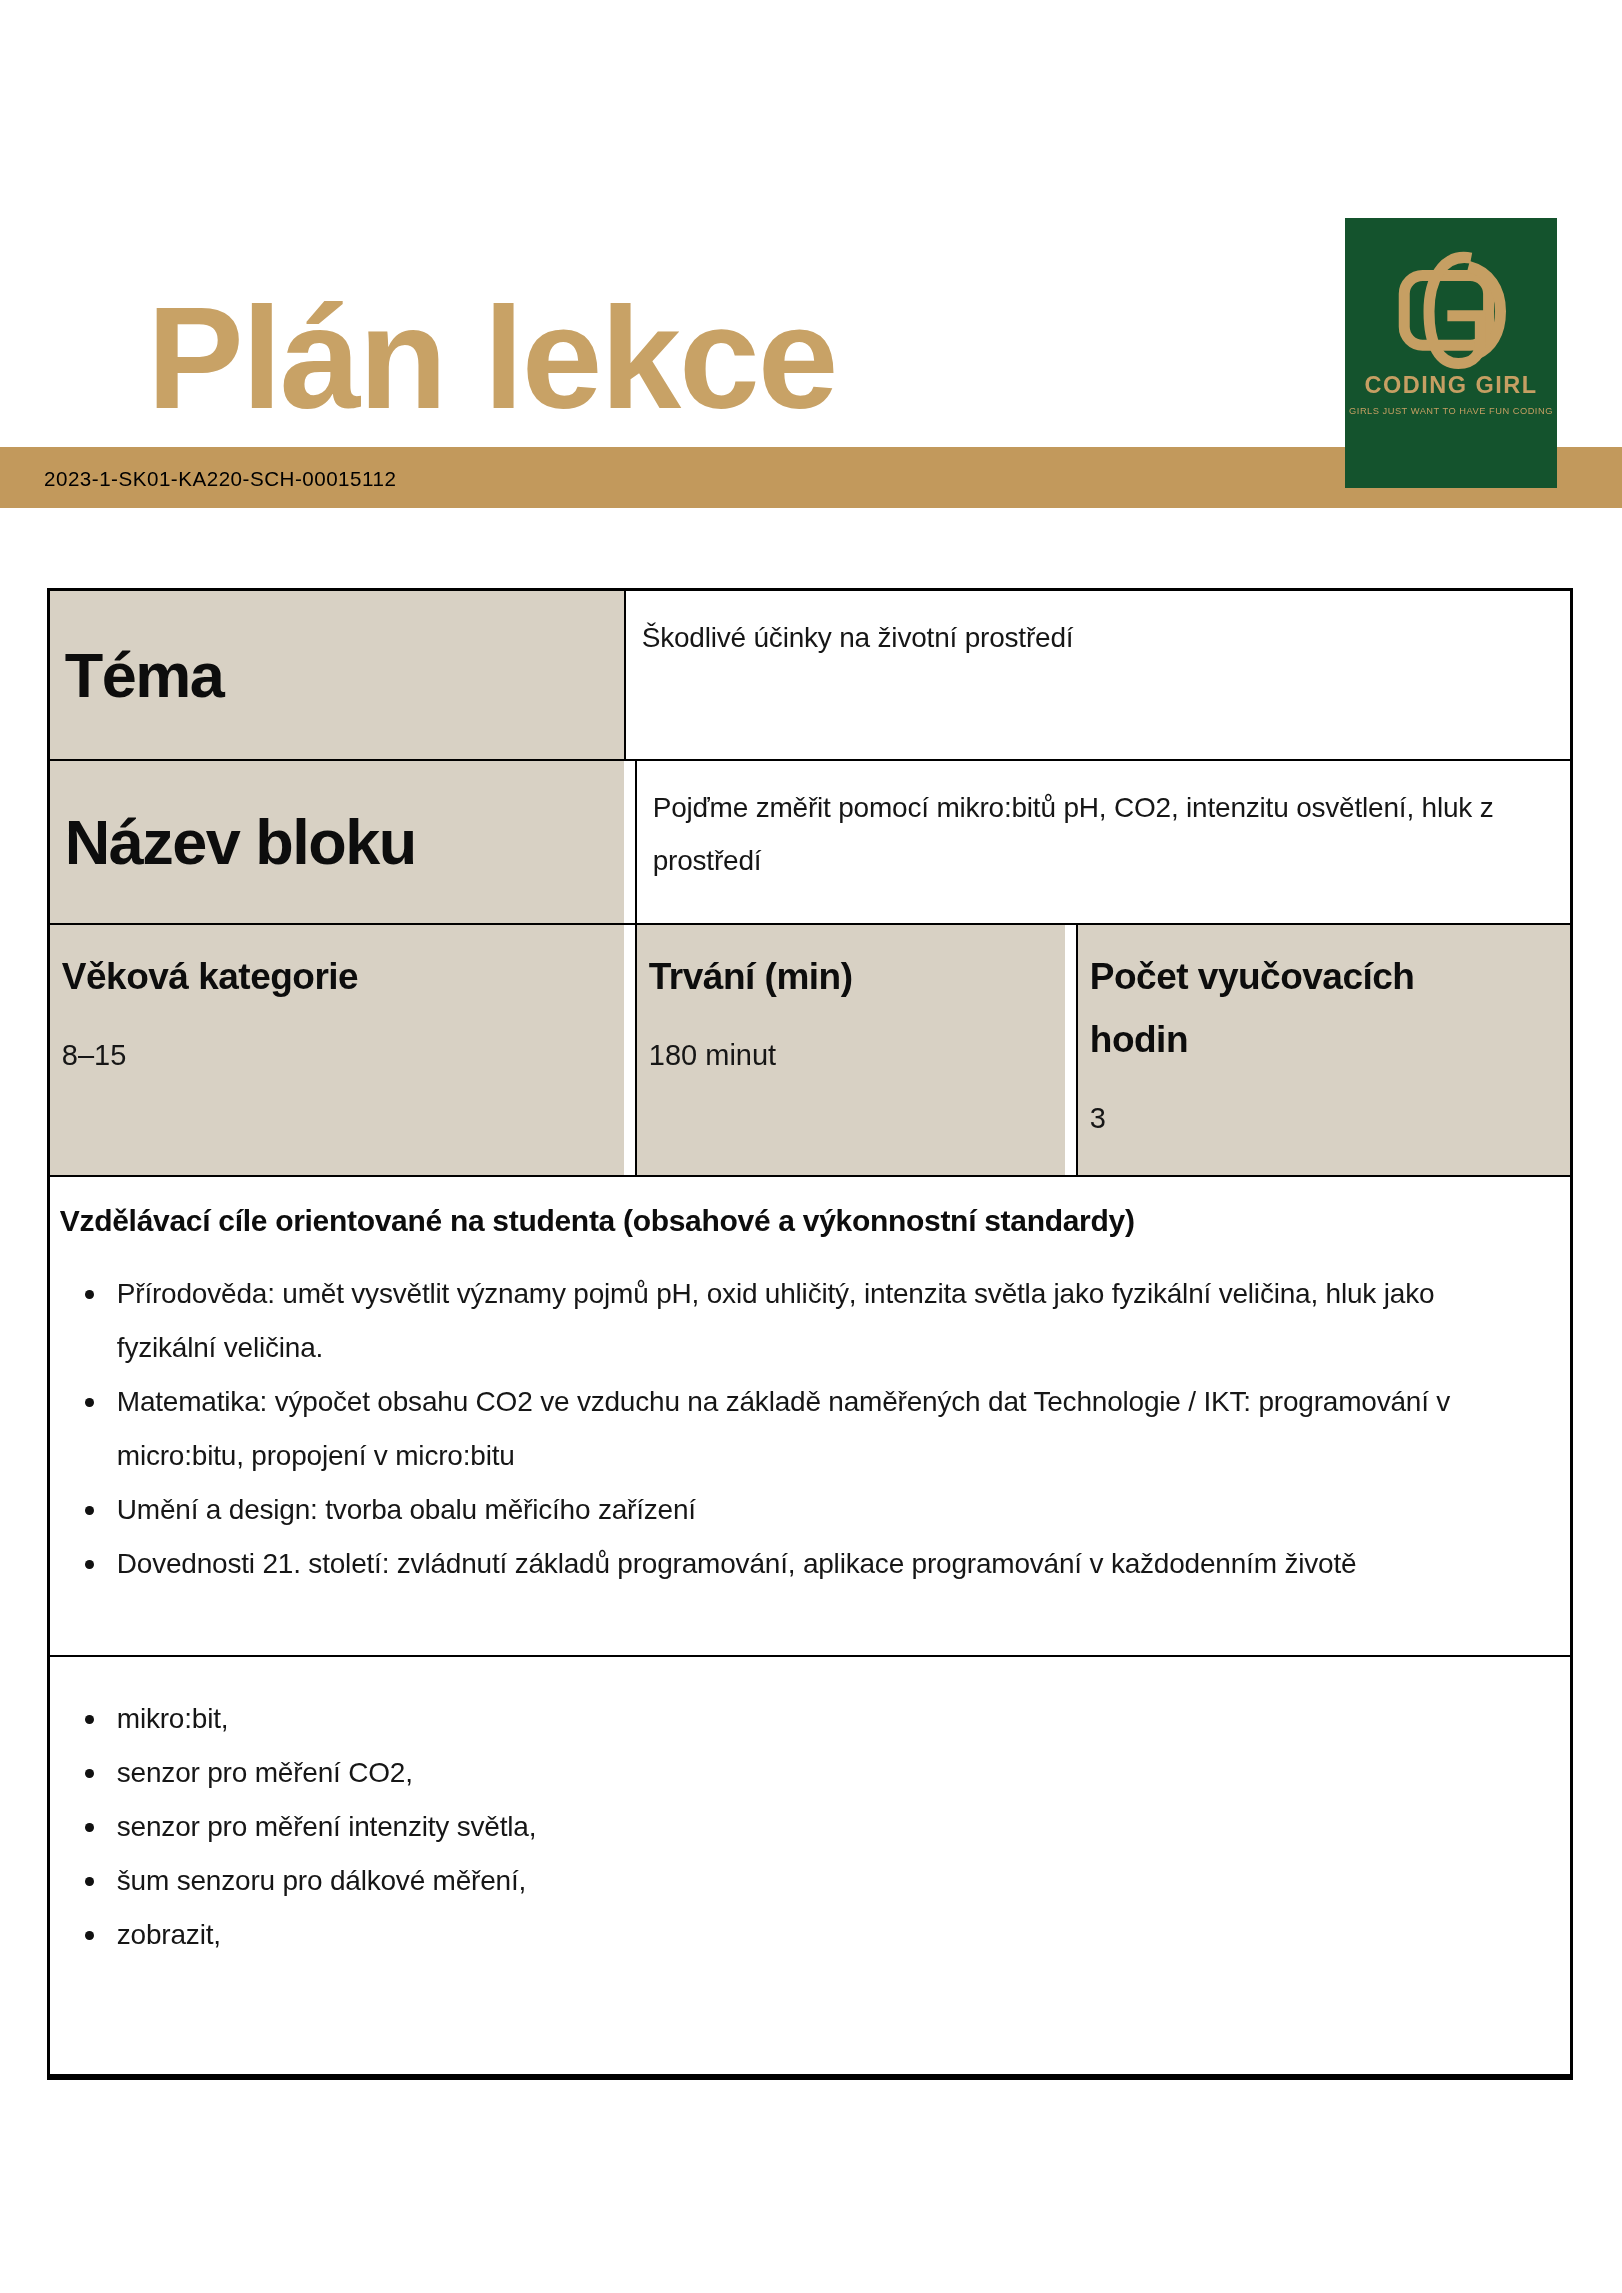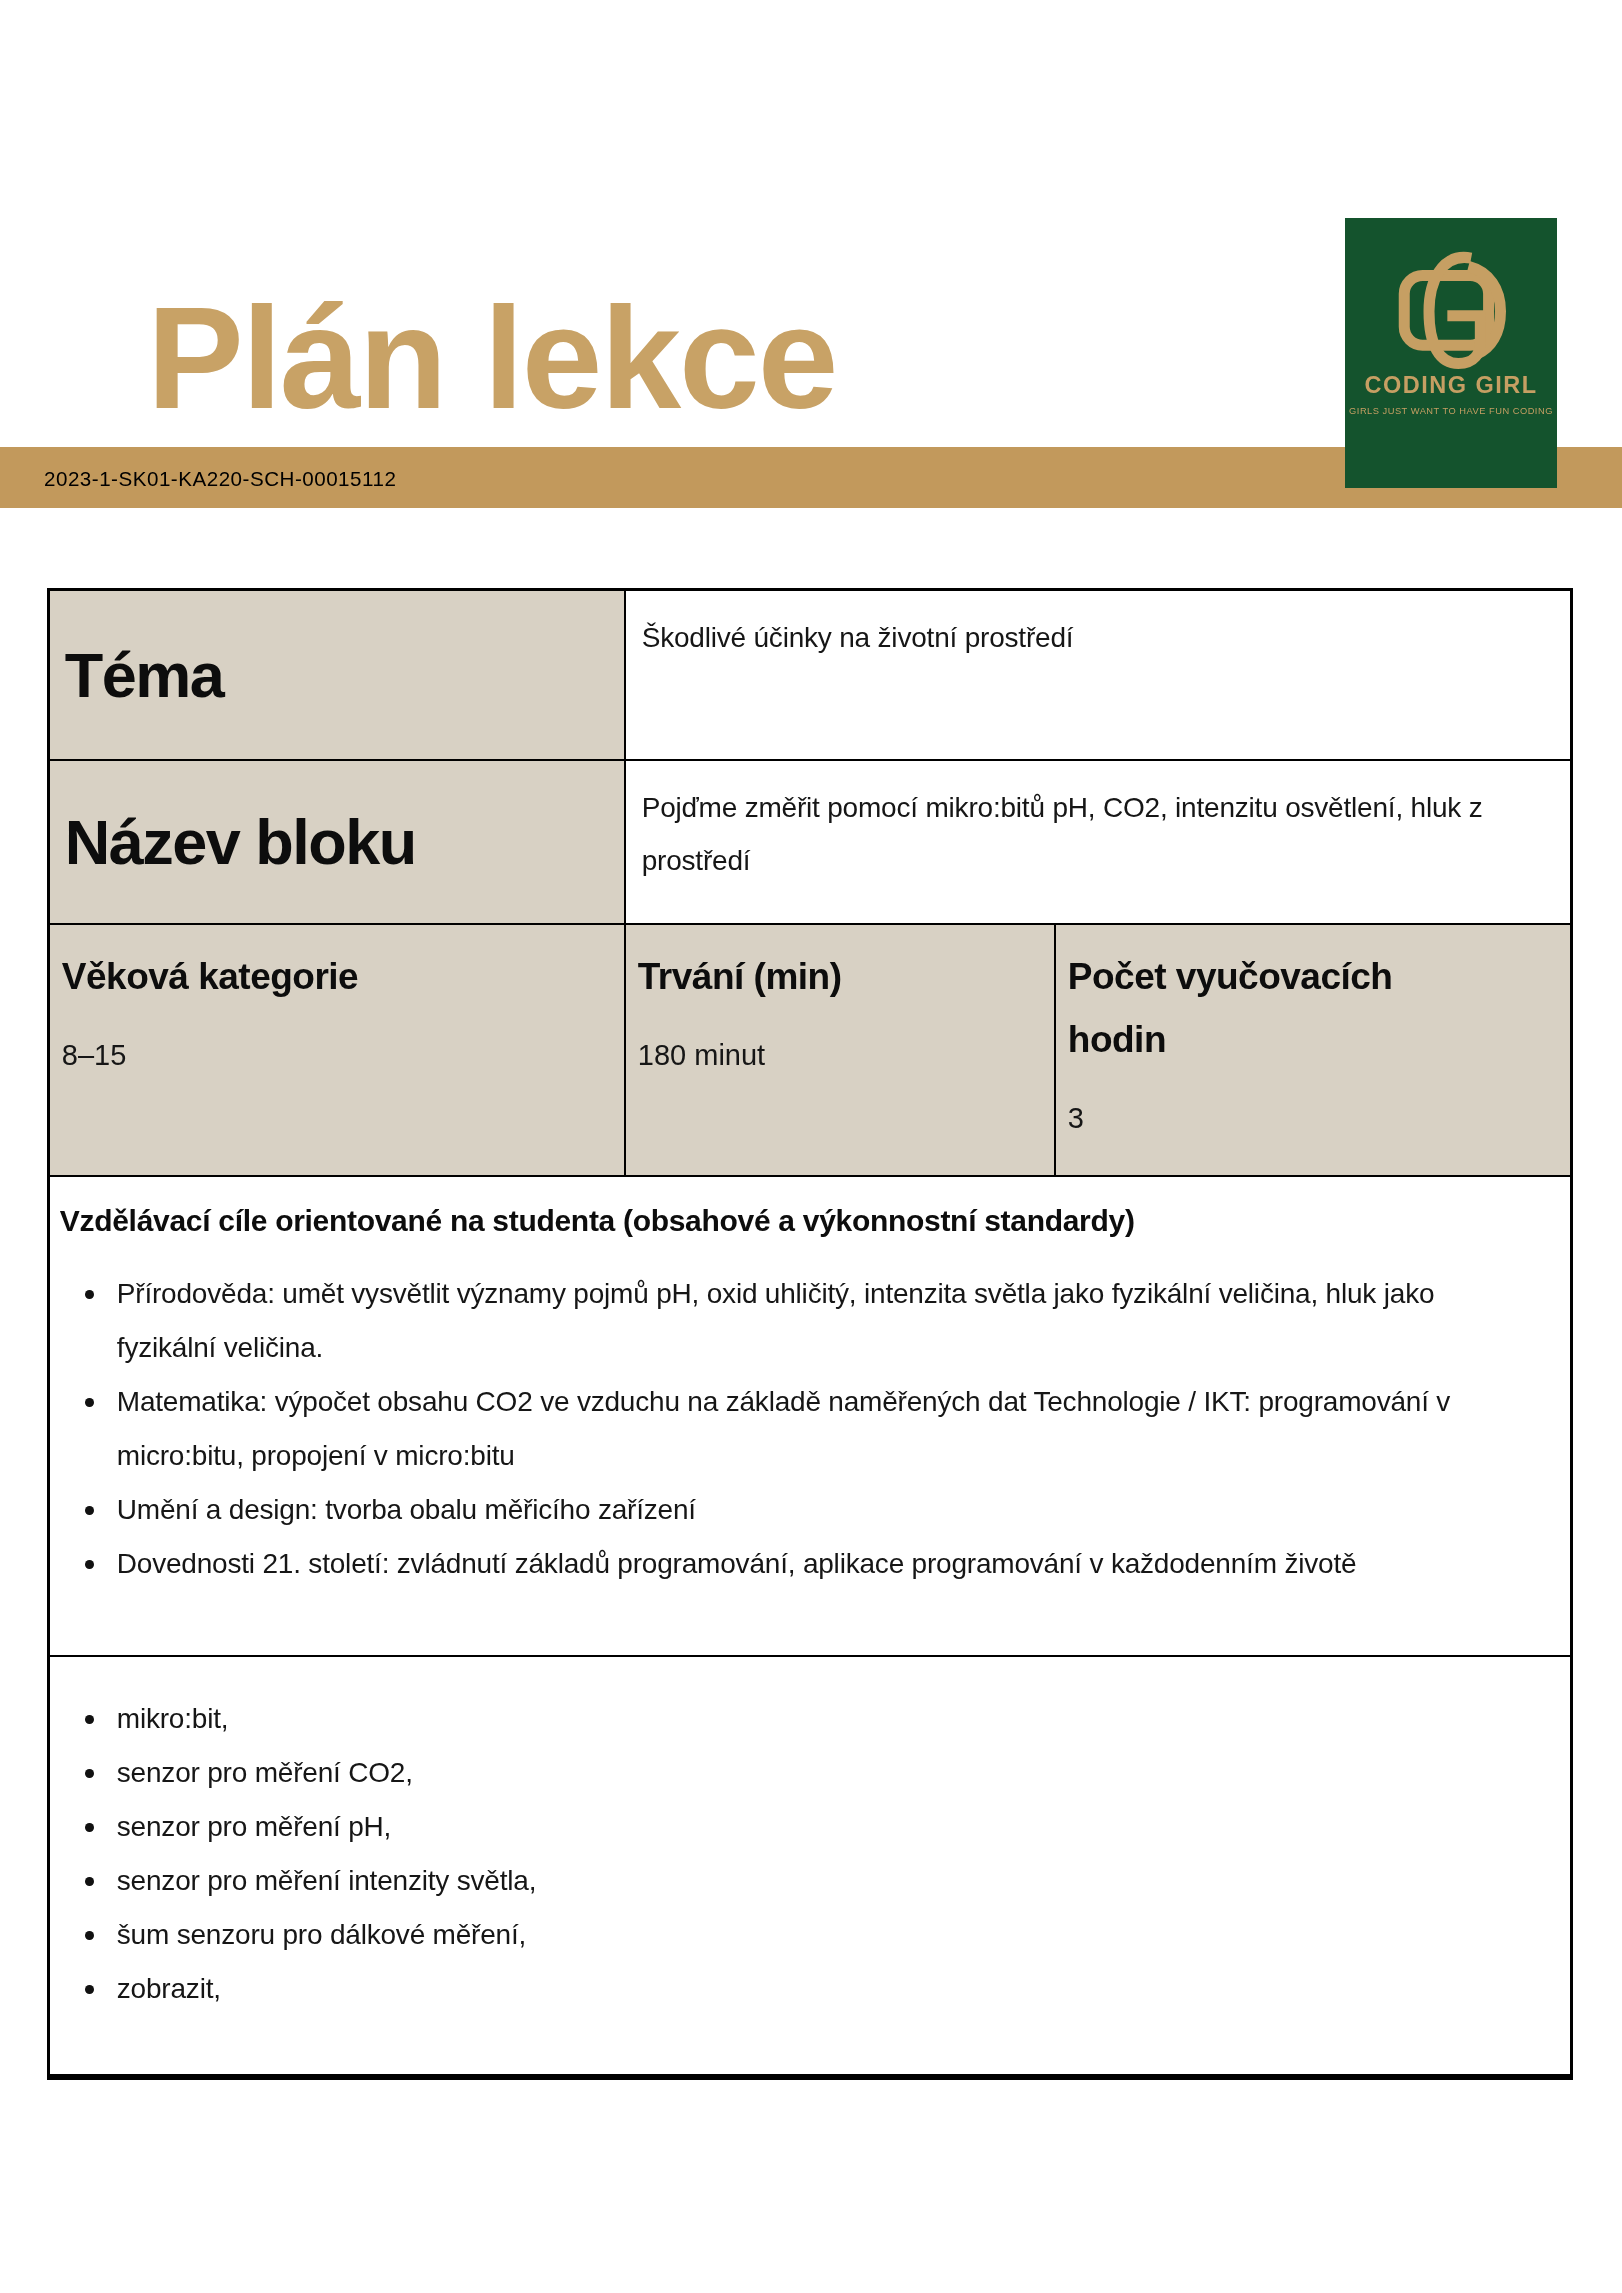--- a/index.html
+++ b/index.html
@@ -36,21 +36,21 @@
     margin-top:6.9px;font-size:9.3px;letter-spacing:0.5px;
     color:#C69F63;white-space:nowrap;
   }
   
   .doc-table{
     position:absolute;left:47px;top:588px;width:1526px;
     border:3.9px solid #000;border-bottom-width:6.9px;
     box-sizing:border-box;background:#fff;
   }
   .trow{display:flex;box-sizing:border-box;align-items:stretch;}
-  .trow + .trow{border-top:2.9px solid #000;}
+  .trow + .trow{border-top:2.9px solid #000;gap:11px;}
   .r1{height:168px;}
   .r2{height:164px;}
   .r3{height:252px;}
   .r4{height:480px;}
   .r5{height:419px;}
   .cell{box-sizing:border-box;overflow:hidden;}
   .cell + .cell{border-left:2.9px solid #000;}
   .c1{width:574px;flex:none;}
   .c2{width:430px;flex:none;}
   .flex1{flex:1 1 auto;}
@@ -146,21 +146,20 @@
           <li>Dovednosti 21. století: zvládnutí základů programování, aplikace programování v každodenním životě</li>
         </ul>
       </div>
     </div>
 
     <div class="trow r5">
       <div class="cell flex1 section">
         <ul>
           <li>mikro:bit,</li>
           <li>senzor pro měření CO2,</li>
-          <li>senzor pro měření pH,</li>
           <li>senzor pro měření intenzity světla,</li>
           <li>šum senzoru pro dálkové měření,</li>
           <li>zobrazit,</li>
         </ul>
       </div>
     </div>
 
   </div>
 </div>
 

